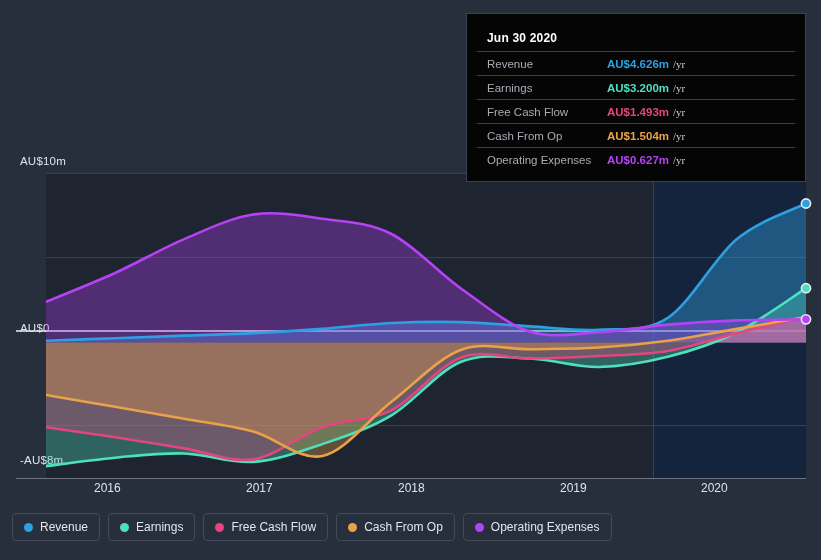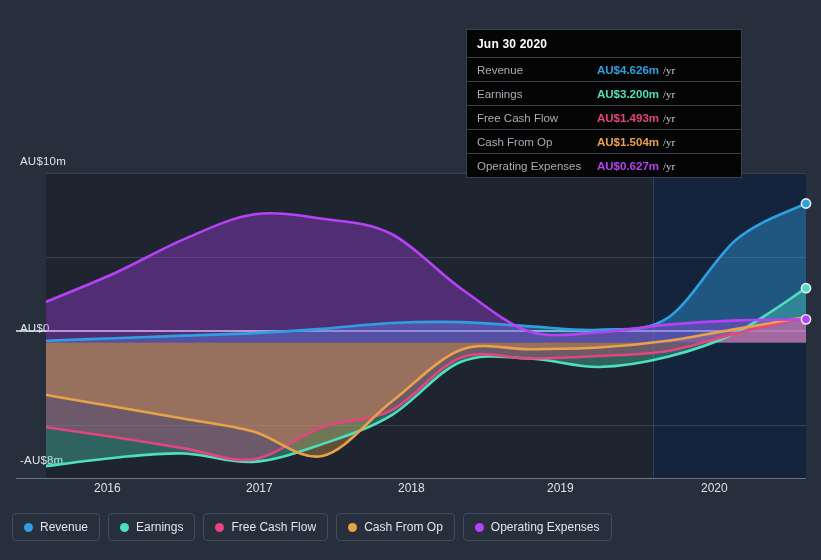--- a/index.html
+++ b/index.html
@@ -22,23 +22,23 @@
   .zeroline{position:absolute;left:16px;width:790px;height:2px;background:#b9bec8;}
   .axisline{position:absolute;left:16px;width:790px;height:1px;background:#6d7380;}
 
   .ylabel{position:absolute;color:#dfe3ea;font-size:11.5px;letter-spacing:.2px;white-space:nowrap;}
   .xlabel{position:absolute;color:#dfe3ea;font-size:12px;text-align:left;width:60px;}
 
   svg.series{position:absolute;left:0;top:0;width:821px;height:490px;overflow:visible;}
 
   
   .tooltip{
-    position:absolute;left:466px;top:13px;width:276px;
+    position:absolute;left:466px;top:13px;width:340px;
     background:#050505;border:1px solid #3a4150;
-    padding:0;box-sizing:border-box;margin-top:16px;
+    padding:10px;box-sizing:border-box;
   }
   .tt-title{color:#ffffff;font-size:12px;font-weight:bold;padding:7px 10px 6px 10px;letter-spacing:.2px;}
   .tt-row{display:flex;align-items:center;border-top:1px solid #3a3f49;
           padding:3px 10px;min-height:17px;}
   .tt-row.noline{border-top:none;}
   .tt-key{color:#a8adb6;font-size:11.5px;width:120px;flex:0 0 120px;}
   .tt-val{font-size:11.5px;font-weight:bold;}
   .tt-unit{color:#c9ced6;font-size:11px;font-weight:normal;margin-left:4px;font-family:Liberation Serif, serif;}
 
   
@@ -67,21 +67,21 @@
     <div class="zeroline" style="top:330px"></div>
     <div class="axisline" style="top:478px"></div>
 
     <div class="ylabel" style="left:20px;top:155px">AU$10m</div>
     <div class="ylabel" style="left:20px;top:322px">AU$0</div>
     <div class="ylabel" style="left:20px;top:454px">-AU$8m</div>
 
     <div class="xlabel" style="left:94px;top:481px">2016</div>
     <div class="xlabel" style="left:246px;top:481px">2017</div>
     <div class="xlabel" style="left:398px;top:481px">2018</div>
-    <div class="xlabel" style="left:547px;top:481px">2019</div>
+    <div class="xlabel" style="left:560px;top:481px">2019</div>
     <div class="xlabel" style="left:701px;top:481px">2020</div>
 
     <svg class="series" id="series-svg">
         <defs>
           <clipPath id="plotclip">
             <rect x="46" y="173" width="760" height="305"></rect>
           </clipPath>
         </defs>
         <g clip-path="url(#plotclip)">
           <path d="M46.00,340.75C57.52,340.33 92.06,339.06 115.09,338.21C138.12,337.36 161.15,336.51 184.18,335.67C207.21,334.82 230.24,334.25 253.27,333.13C276.30,332.00 299.33,330.58 322.36,328.89C345.39,327.19 368.42,324.09 391.45,322.96C414.48,321.83 437.52,321.55 460.55,322.11C483.58,322.68 506.61,325.08 529.64,326.35C552.67,327.62 575.70,331.15 598.73,329.74C621.76,328.32 644.79,332.98 667.82,317.88C690.85,302.77 713.88,258.15 736.91,239.08C759.94,220.02 794.48,209.42 806.00,203.48L806.00,342.44L46.00,342.44Z" fill="#2e9fe0" fill-opacity="0.42"></path>

